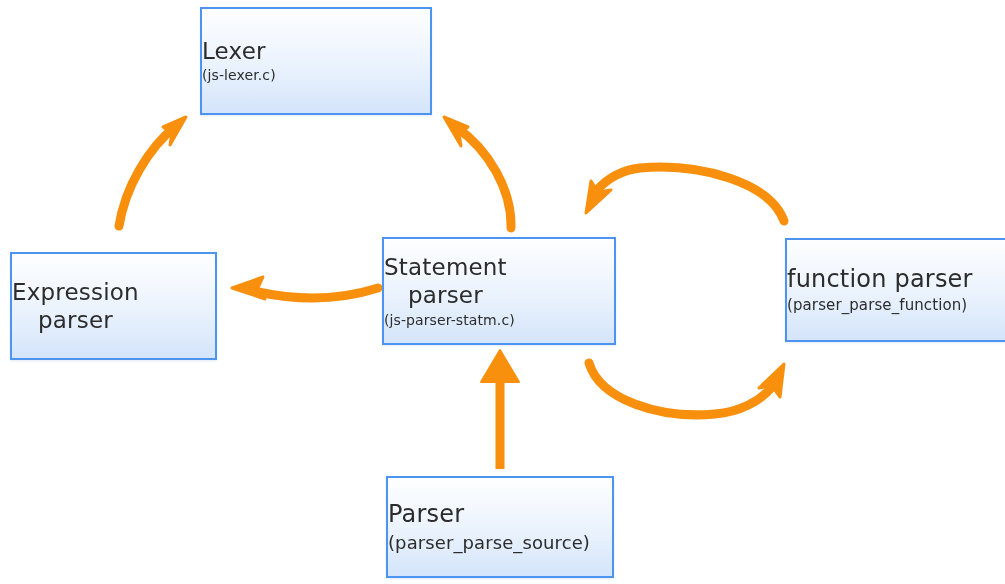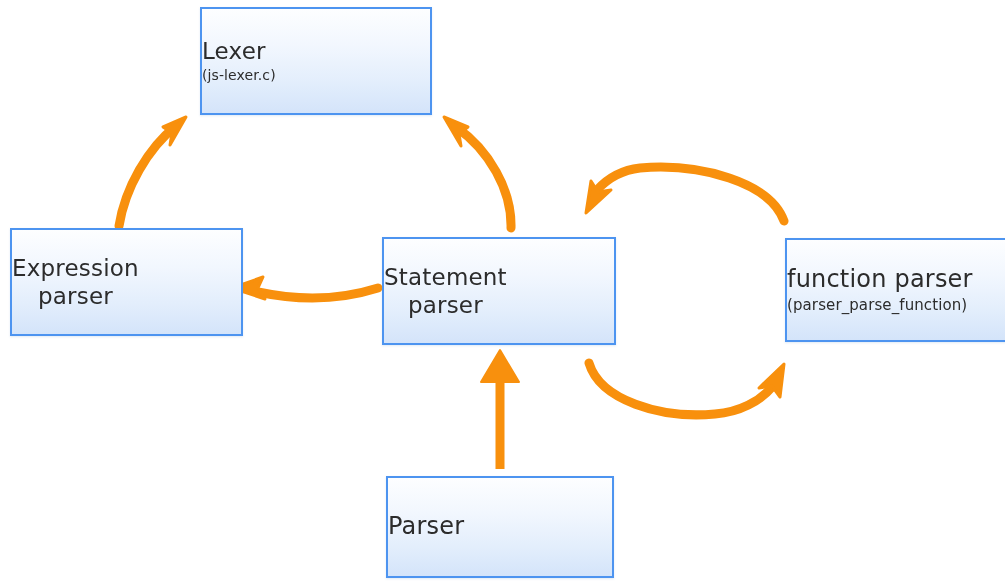--- a/index.html
+++ b/index.html
@@ -49,21 +49,21 @@
     white-space: pre-line;
   }
   .node-sub {
     font-size: 14px;
     letter-spacing: 0.1px;
     color: #2c2c2c;
     margin-top: 2px;
   }
   
   #node-lexer        { left: 200px; top: 7px;   width: 232px; height: 108px; }
-  #node-expression   { left: 10px;  top: 228px; width: 233px; height: 108px; }
+  #node-expression   { left: 10px;  top: 252px; width: 207px; height: 108px; }
   #node-statement    { left: 382px; top: 237px; width: 234px; height: 108px; }
   #node-function     { left: 785px; top: 238px; width: 225px; height: 104px; }
   #node-parser       { left: 386px; top: 476px; width: 228px; height: 102px; }
 
   #node-function .node-title { font-size: 24px; }
   #node-function .node-sub   { font-size: 15px; }
   #node-parser .node-title   { font-size: 24px; }
   #node-parser .node-sub     { font-size: 18px; }
 </style>
 </head>
@@ -110,24 +110,26 @@
   </div>
 
   <div class="node-box" id="node-expression">
     <div class="node-title">Expression
 parser</div>
   </div>
 
   <div class="node-box" id="node-statement">
     <div class="node-title">Statement
 parser</div>
+    <div class="node-sub">(js-parser-statm.c)</div>
   </div>
 
   <div class="node-box" id="node-function">
     <div class="node-title">function parser</div>
     <div class="node-sub">(parser_parse_function)</div>
   </div>
 
   <div class="node-box" id="node-parser">
     <div class="node-title">Parser</div>
+    <div class="node-sub">(parser_parse_source)</div>
   </div>
 
 </div>
 
 </body></html>

